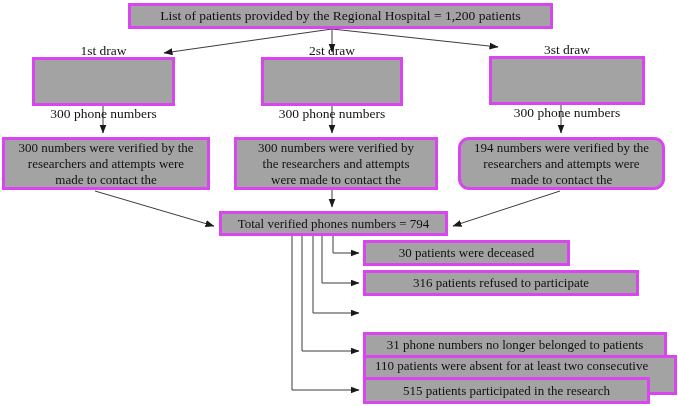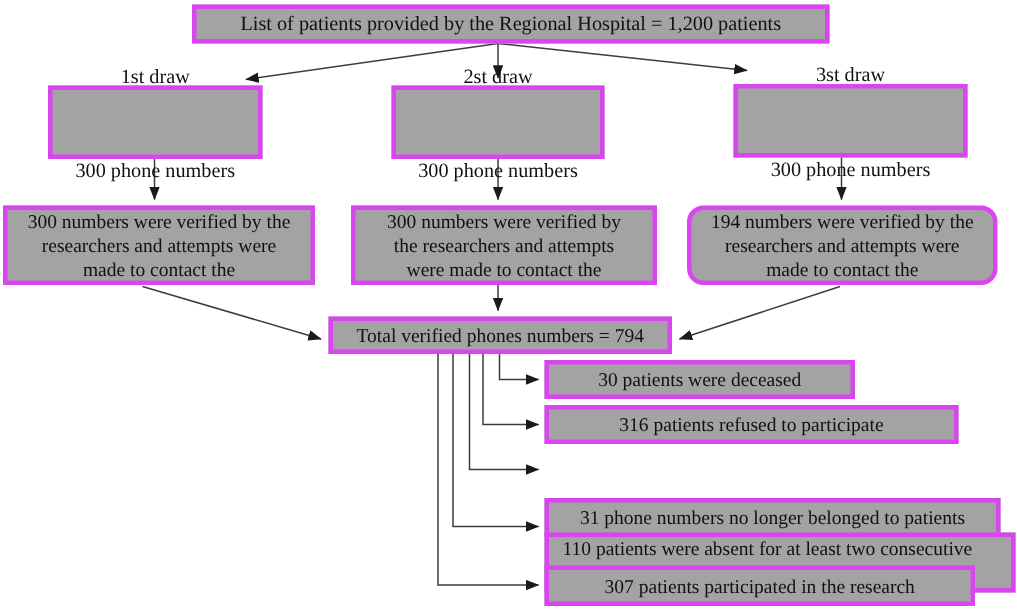--- a/index.html
+++ b/index.html
@@ -123,16 +123,16 @@
   <div class="box" id="out2-box">
     <span>316 patients refused to participate</span>
   </div>
   <div class="box" id="out3-box">
     <span>31 phone numbers no longer belonged to patients</span>
   </div>
   <div class="box left-align" id="out4-box">
     <span>110 patients were absent for at least two consecutive appointments on the scheduled day</span>
   </div>
   <div class="box" id="out5-box">
-    <span>307 patients participated in the research</span>
+    <span>515 patients participated in the research</span>
   </div>
 
 </div>
 
 </body></html>

